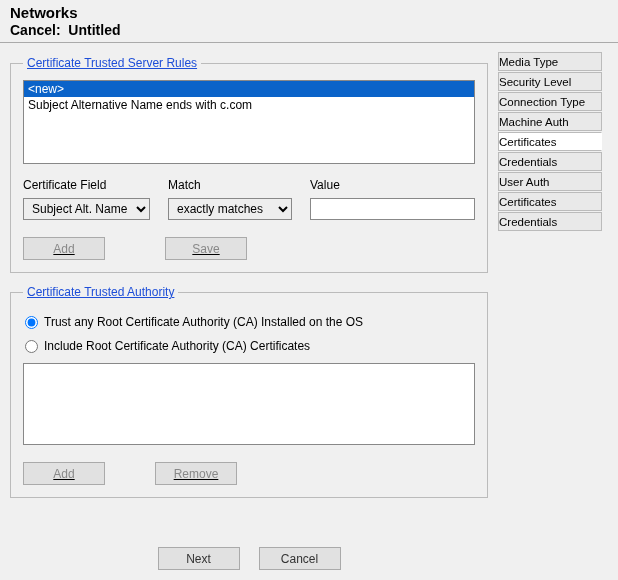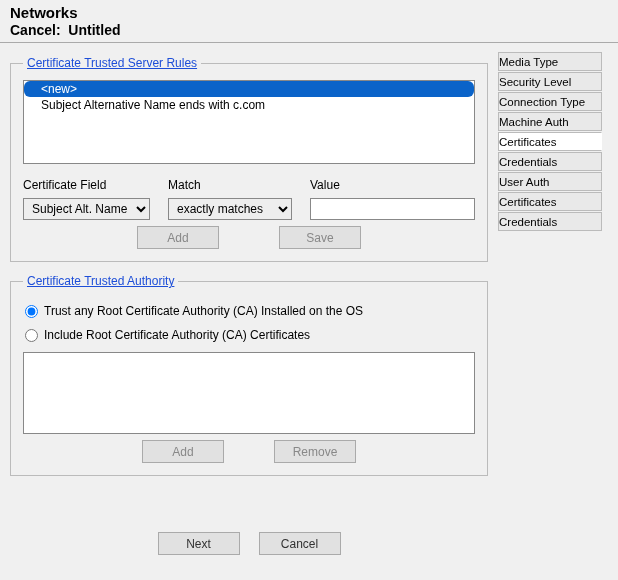--- a/index.html
+++ b/index.html
@@ -75,23 +75,22 @@
     text-decoration: underline;
   }
   .listbox {
     border: 1px solid #888;
     background: #fff;
     height: 84px;
     overflow: hidden;
     font-size: 12px;
   }
   .listbox .row {
-    padding: 1px 17px;
+    padding: 1px 4px;
     white-space: nowrap;
-    border-radius: 6px;
   }
   .listbox .row.selected {
     background: #0a63c9;
     color: #fff;
   }
   .form-row {
     display: flex;
     gap: 18px;
     margin-top: 14px;
   }
@@ -108,23 +107,24 @@
     font-family: inherit;
     font-size: 12px;
     height: 22px;
     border: 1px solid #888;
     background: #fff;
     padding: 1px 4px;
   }
   select { background: #eee; }
   .btn-row {
     display: flex;
-    justify-content: center;
+    justify-content: flex-start;
     gap: 60px;
-    margin-top: 6px;
+    margin-top: 17px;
+    text-decoration: underline;
   }
   .btn-row.authority { gap: 50px; }
   button {
     font-family: inherit;
     font-size: 12px;
     height: 23px;
     min-width: 82px;
     border: 1px solid #aaa;
     background: #e1e1e1;
     cursor: default;
@@ -146,21 +146,21 @@
     border: 1px solid #888;
     background: #fff;
     height: 82px;
     margin-top: 6px;
   }
   .bottom-buttons {
     display: flex;
     justify-content: center;
     gap: 19px;
     margin-top: auto;
-    padding: 16px 0 26px 0;
+    padding: 16px 0 11px 0;
   }
 </style>
 </head>
 <body>
 
 <div class="header">
   <h1>Networks</h1>
   <div class="profile">
     <span>Cancel:</span>
     &nbsp;<span>Untitled</span>

